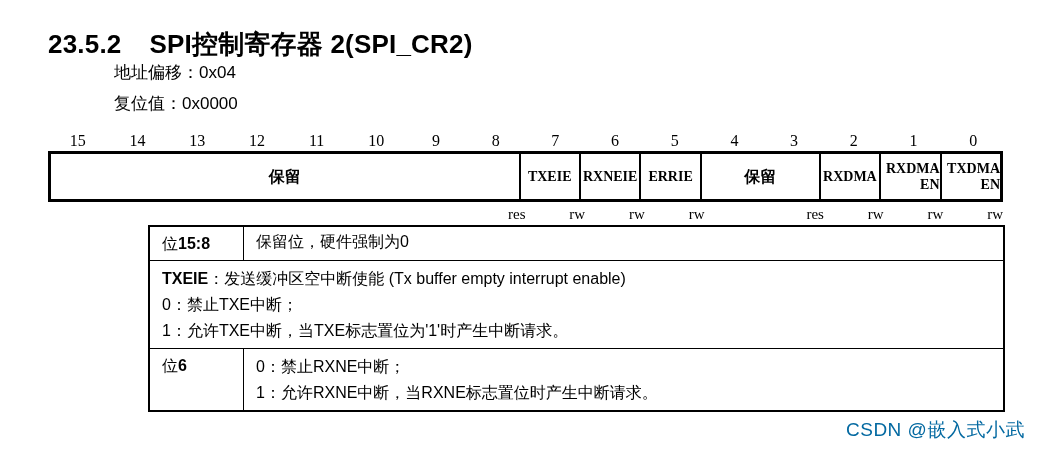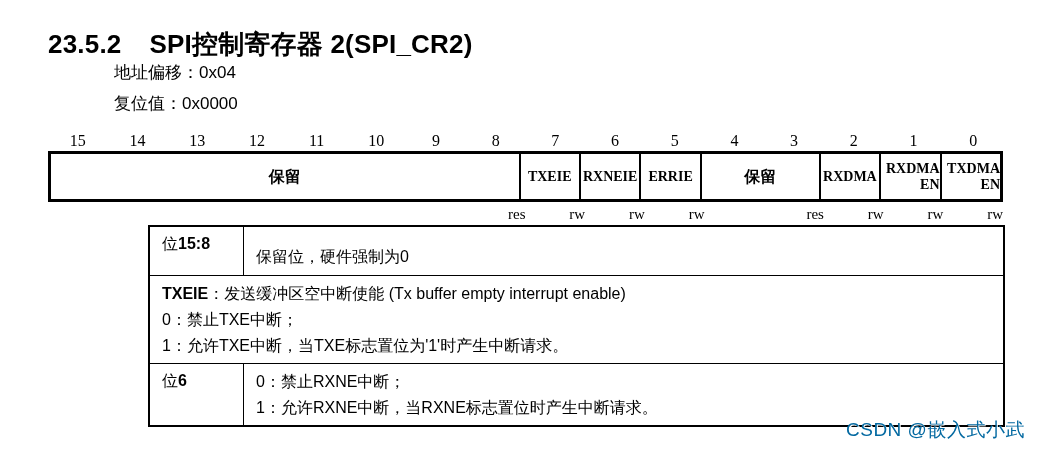--- a/index.html
+++ b/index.html
@@ -107,21 +107,21 @@
     font-size: 16px;
   }
   .tcol1 .bit-prefix { font-family: "Liberation Serif", serif; }
   .tcol1 .bit-num { font-weight: 700; }
   .tcol2 {
     flex: 1;
     padding: 5px 8px 4px 12px;
     font-size: 16px;
   }
   .tline { line-height: 26px; white-space: nowrap; }
-  .trow-single .tcol2 { padding-top: 18px; padding-bottom: 6px; }
+  .trow-single .tcol2 { padding-top: 3px; padding-bottom: 6px; }
   .trow-single .tline { line-height: 24px; }
   .term { font-weight: 700; }
 
   
   .watermark {
     position: absolute;
     left: 846px;
     top: 417px;
     font-size: 19px;
     letter-spacing: 0.5px;

